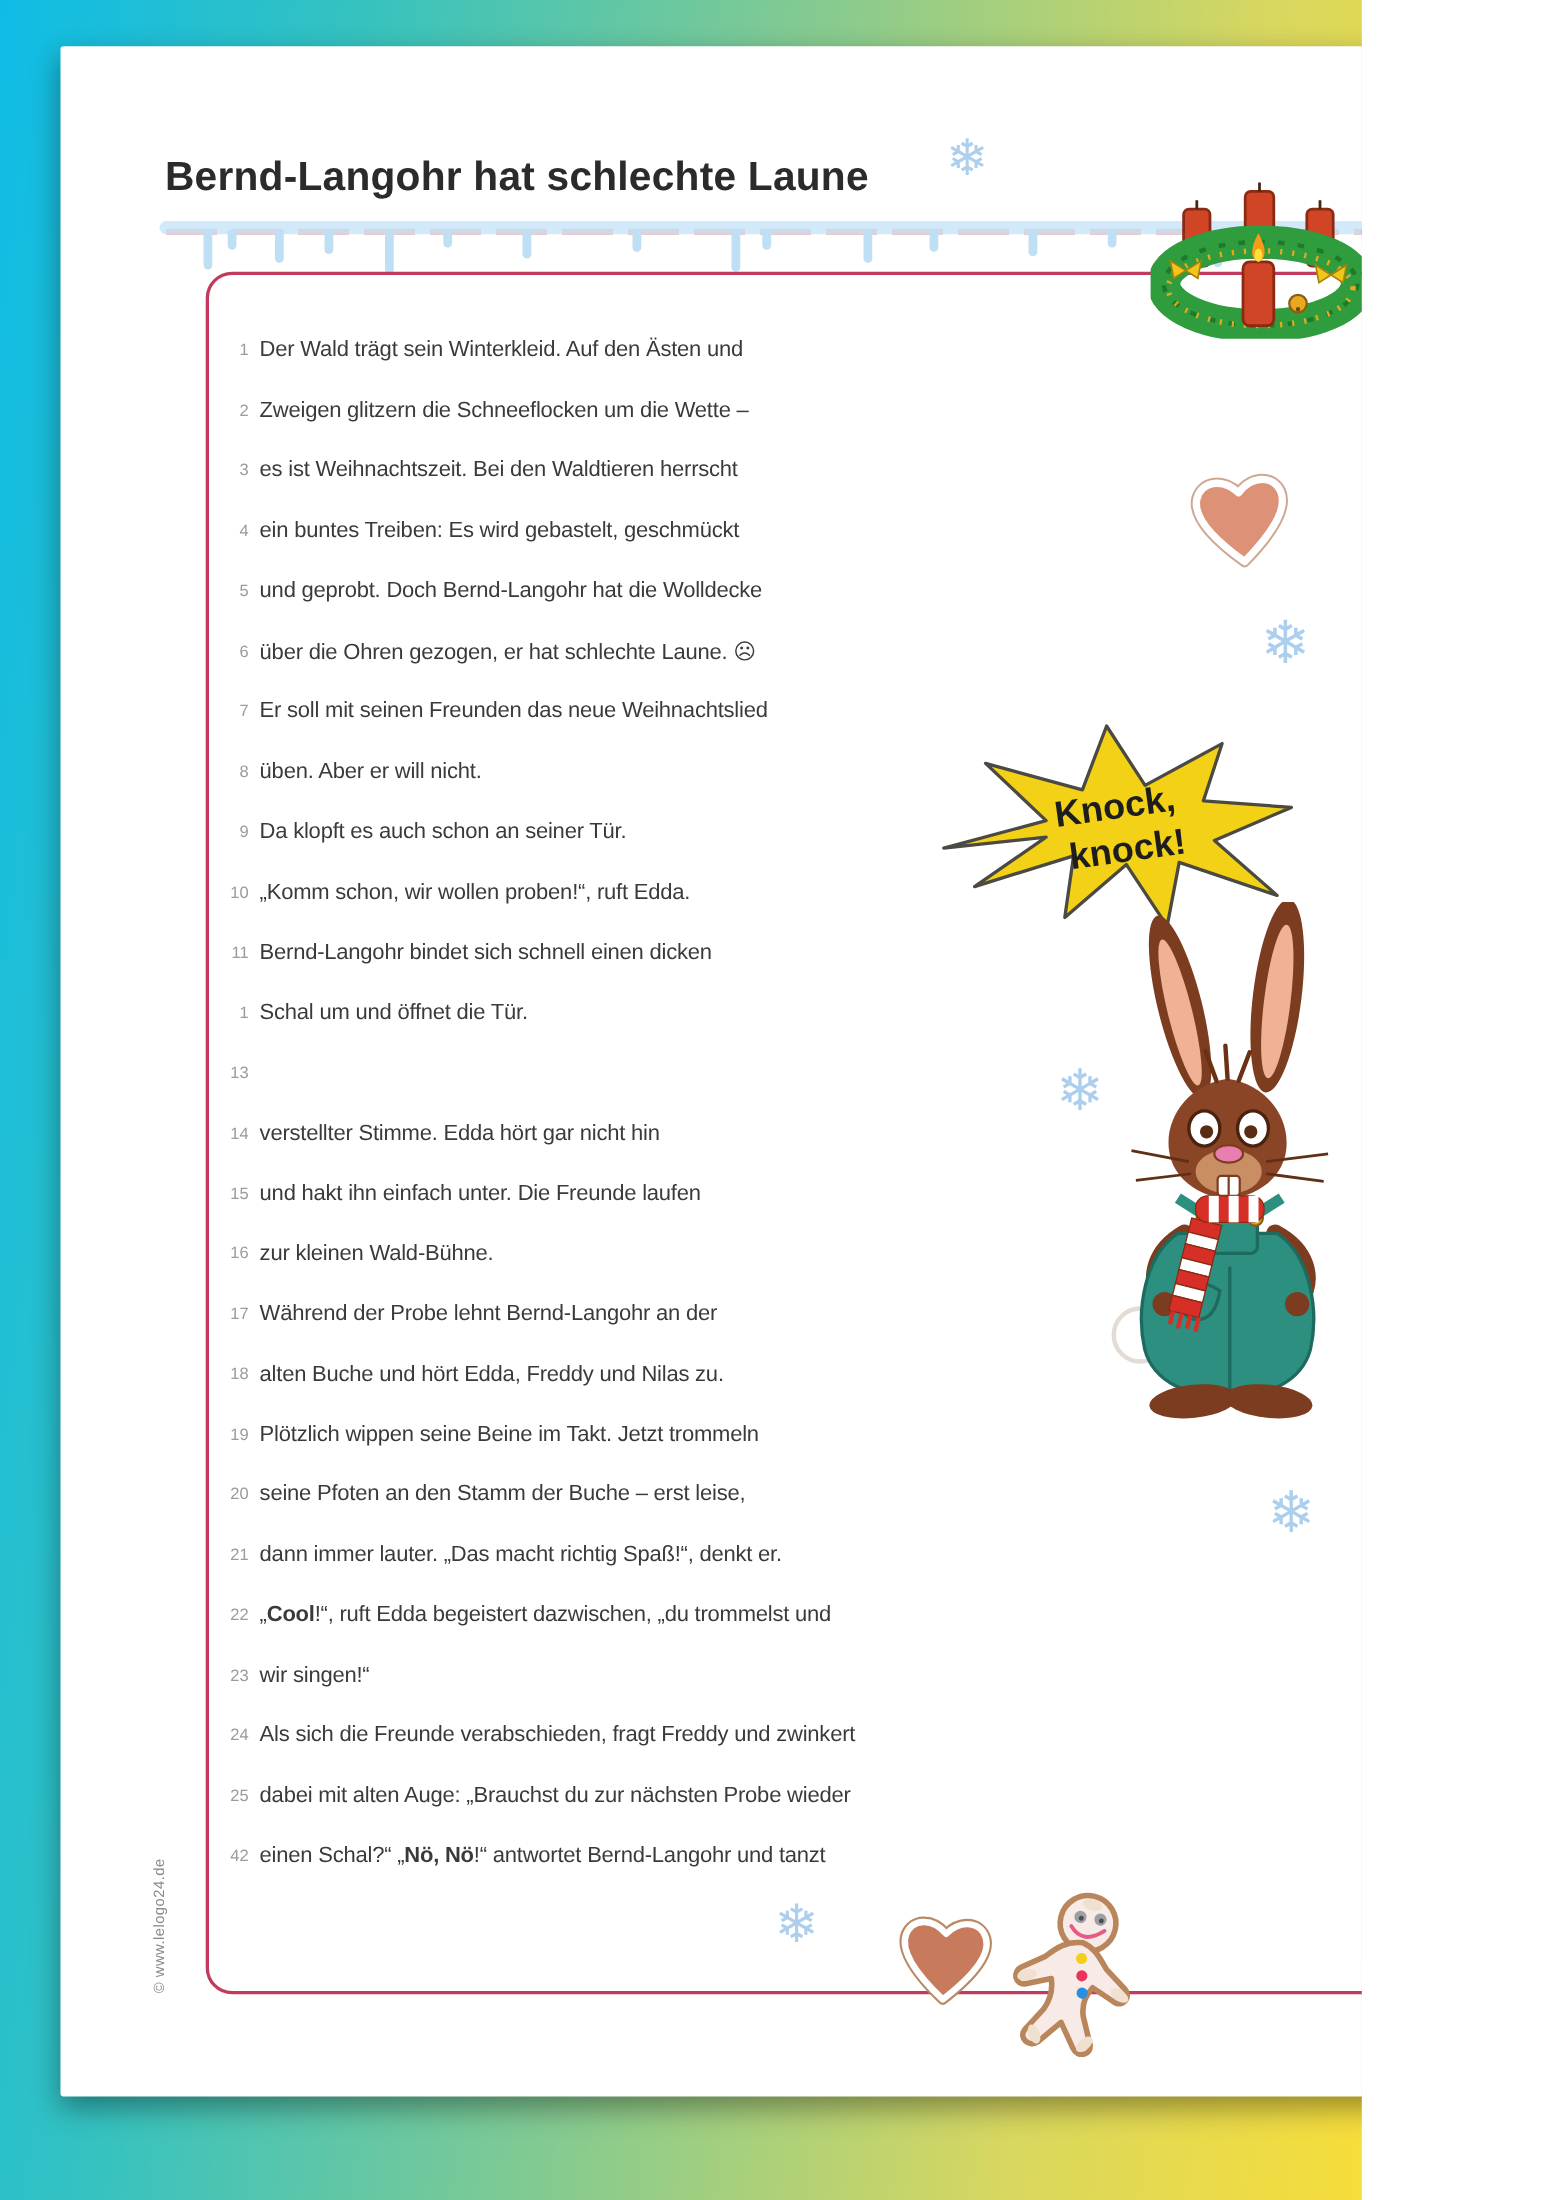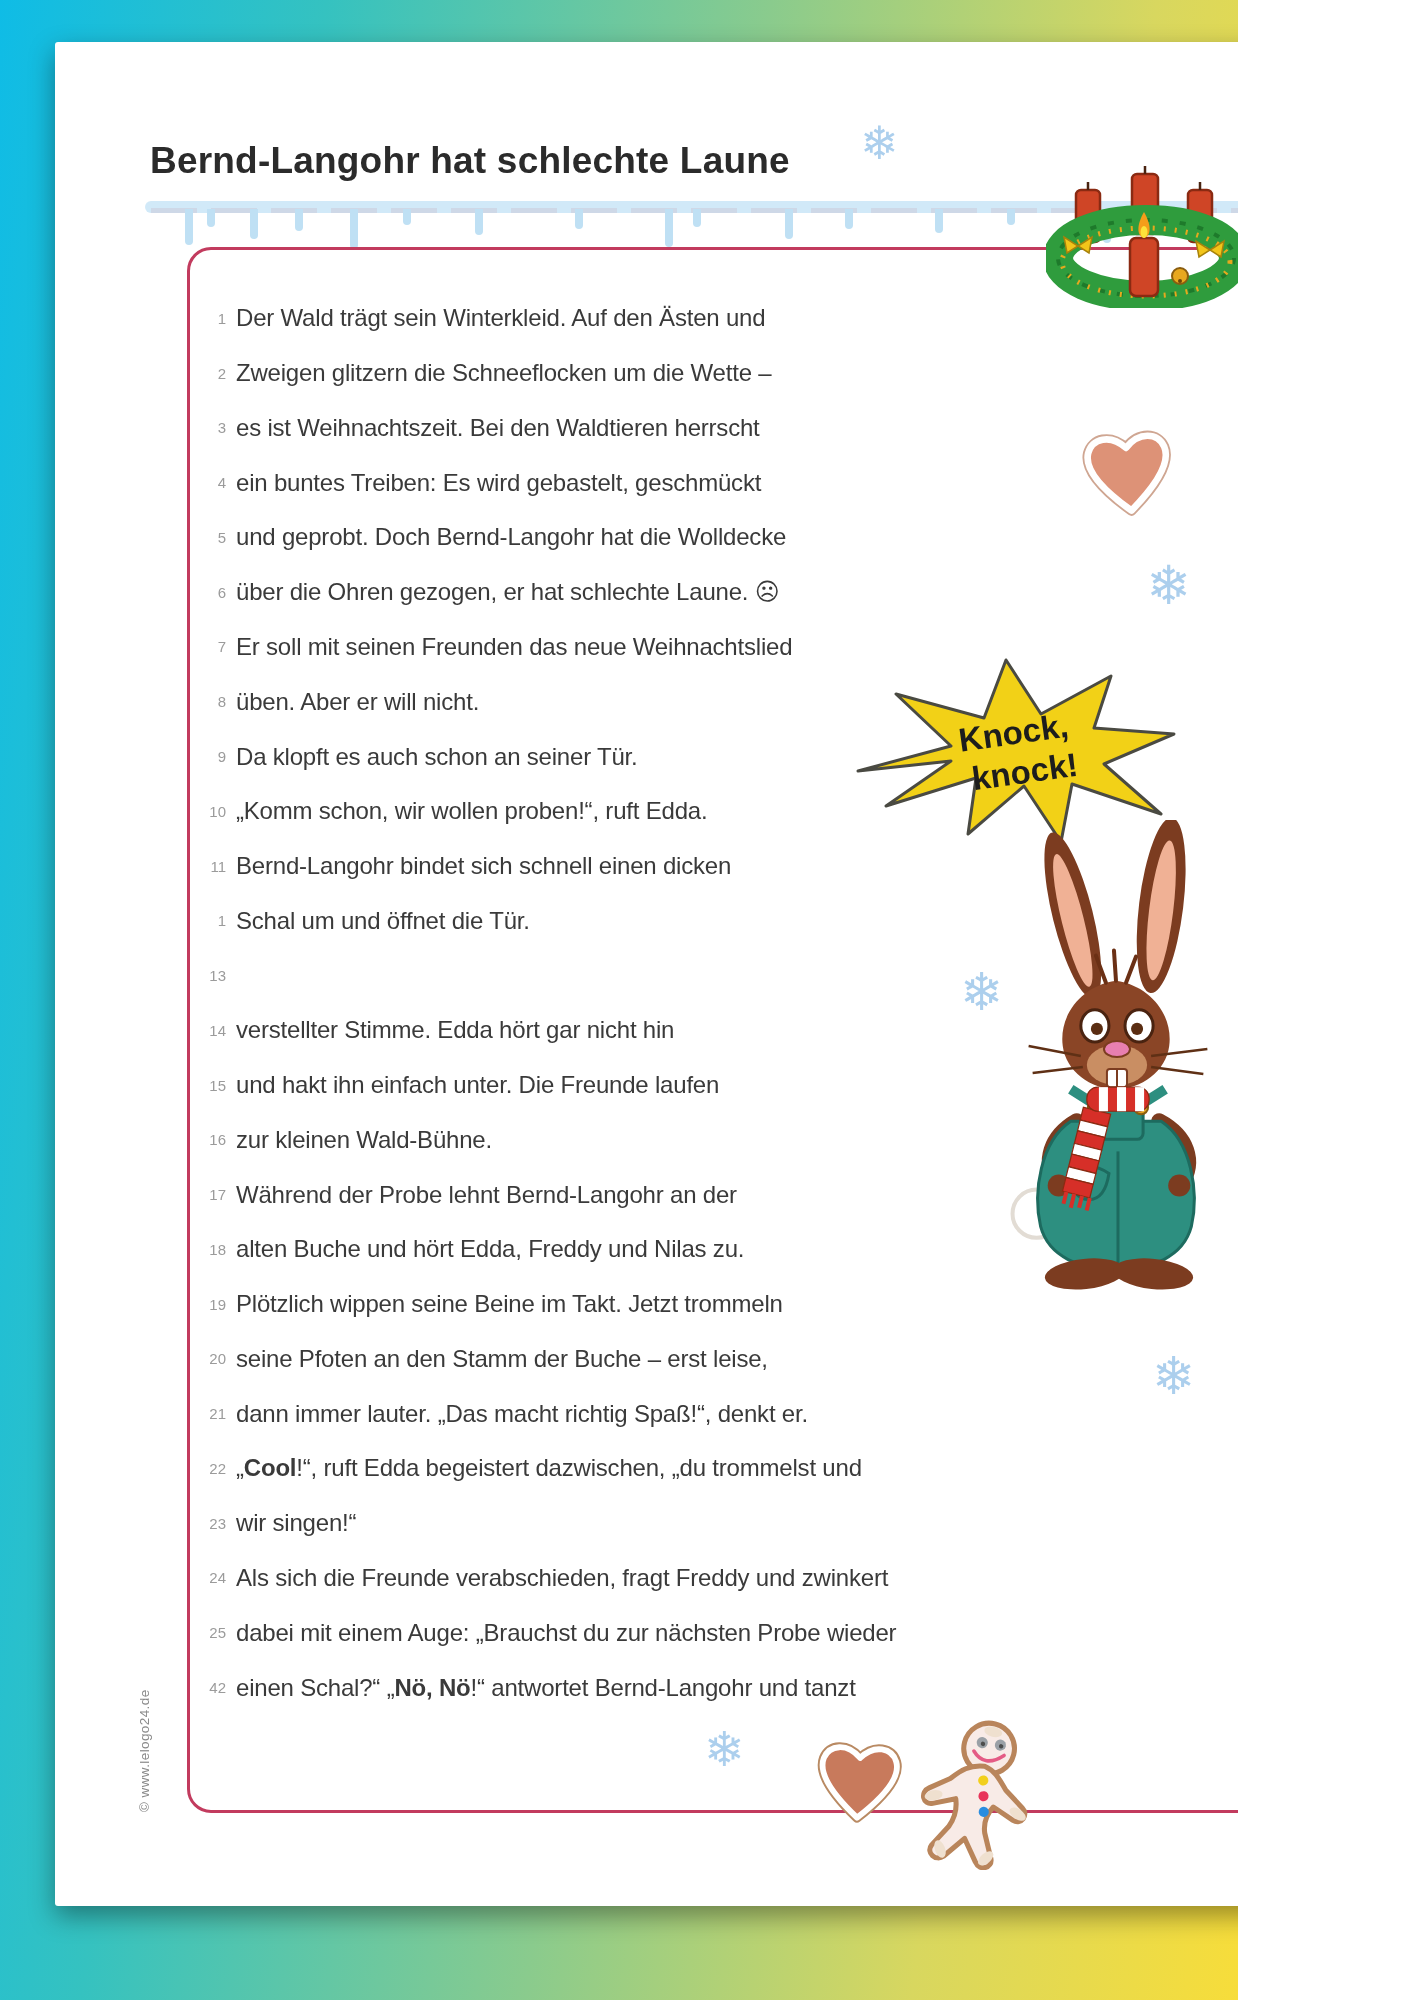--- a/index.html
+++ b/index.html
@@ -33,21 +33,21 @@
   }
   .snowflake{position:absolute;color:#accfed;line-height:1;}
   
   .story-box{
     position:absolute;left:187px;top:247px;width:1071px;height:1560px;
     border:3px solid #c23b5e;border-radius:24px;background:transparent;
   }
   .story-lines{position:absolute;left:188px;top:291px;width:1060px;}
   .line{height:54.77px;display:flex;align-items:center;}
   .line .num{flex:0 0 38px;width:38px;text-align:right;font-size:15px;color:#9b9b9b;}
-  .line .txt{margin-left:10px;font-size:24px;color:#3a3a3a;letter-spacing:-.2px;white-space:nowrap;text-align:right;}
+  .line .txt{margin-left:10px;font-size:20px;color:#3a3a3a;letter-spacing:-.2px;white-space:nowrap;text-align:right;}
   .line .txt b{font-weight:700;margin-top:22px;}
   .art{position:absolute;}
   .copyright{
     position:absolute;left:137px;top:1812px;transform:rotate(-90deg);transform-origin:0 0;
     font-size:13.5px;color:#8a8a8a;letter-spacing:.4px;white-space:nowrap;
   }
   .pagenum{position:absolute;left:1276px;top:1848px;font-size:22px;color:#6f6f6f;}
   .star-text{font-family:"Liberation Sans","DejaVu Sans",sans-serif;font-weight:600;}
 </style>
 </head>
@@ -180,21 +180,21 @@
       <div class="line">
       <span class="num">23</span>
       <span class="txt">wir singen!“</span>
     </div>
       <div class="line">
       <span class="num">24</span>
       <span class="txt">Als sich die Freunde verabschieden, fragt Freddy und zwinkert</span>
     </div>
       <div class="line">
       <span class="num">25</span>
-      <span class="txt">dabei mit einem Auge: „Brauchst du zur nächsten Probe wieder</span>
+      <span class="txt">dabei mit alten Auge: „Brauchst du zur nächsten Probe wieder</span>
     </div>
       <div class="line">
       <span class="num">42</span>
       <span class="txt">einen Schal?“ „<b>Nö, Nö</b>!“ antwortet Bernd-Langohr und tanzt</span>
     </div>
     </div>
 
   <svg class="art" style="left:1046px;top:150px;" width="200" height="158" viewBox="0 0 200 158">
     <g fill="#cf4526" stroke="#8a2a12" stroke-width="2.5">
       <rect x="30" y="40" width="24" height="52" rx="5"></rect>

